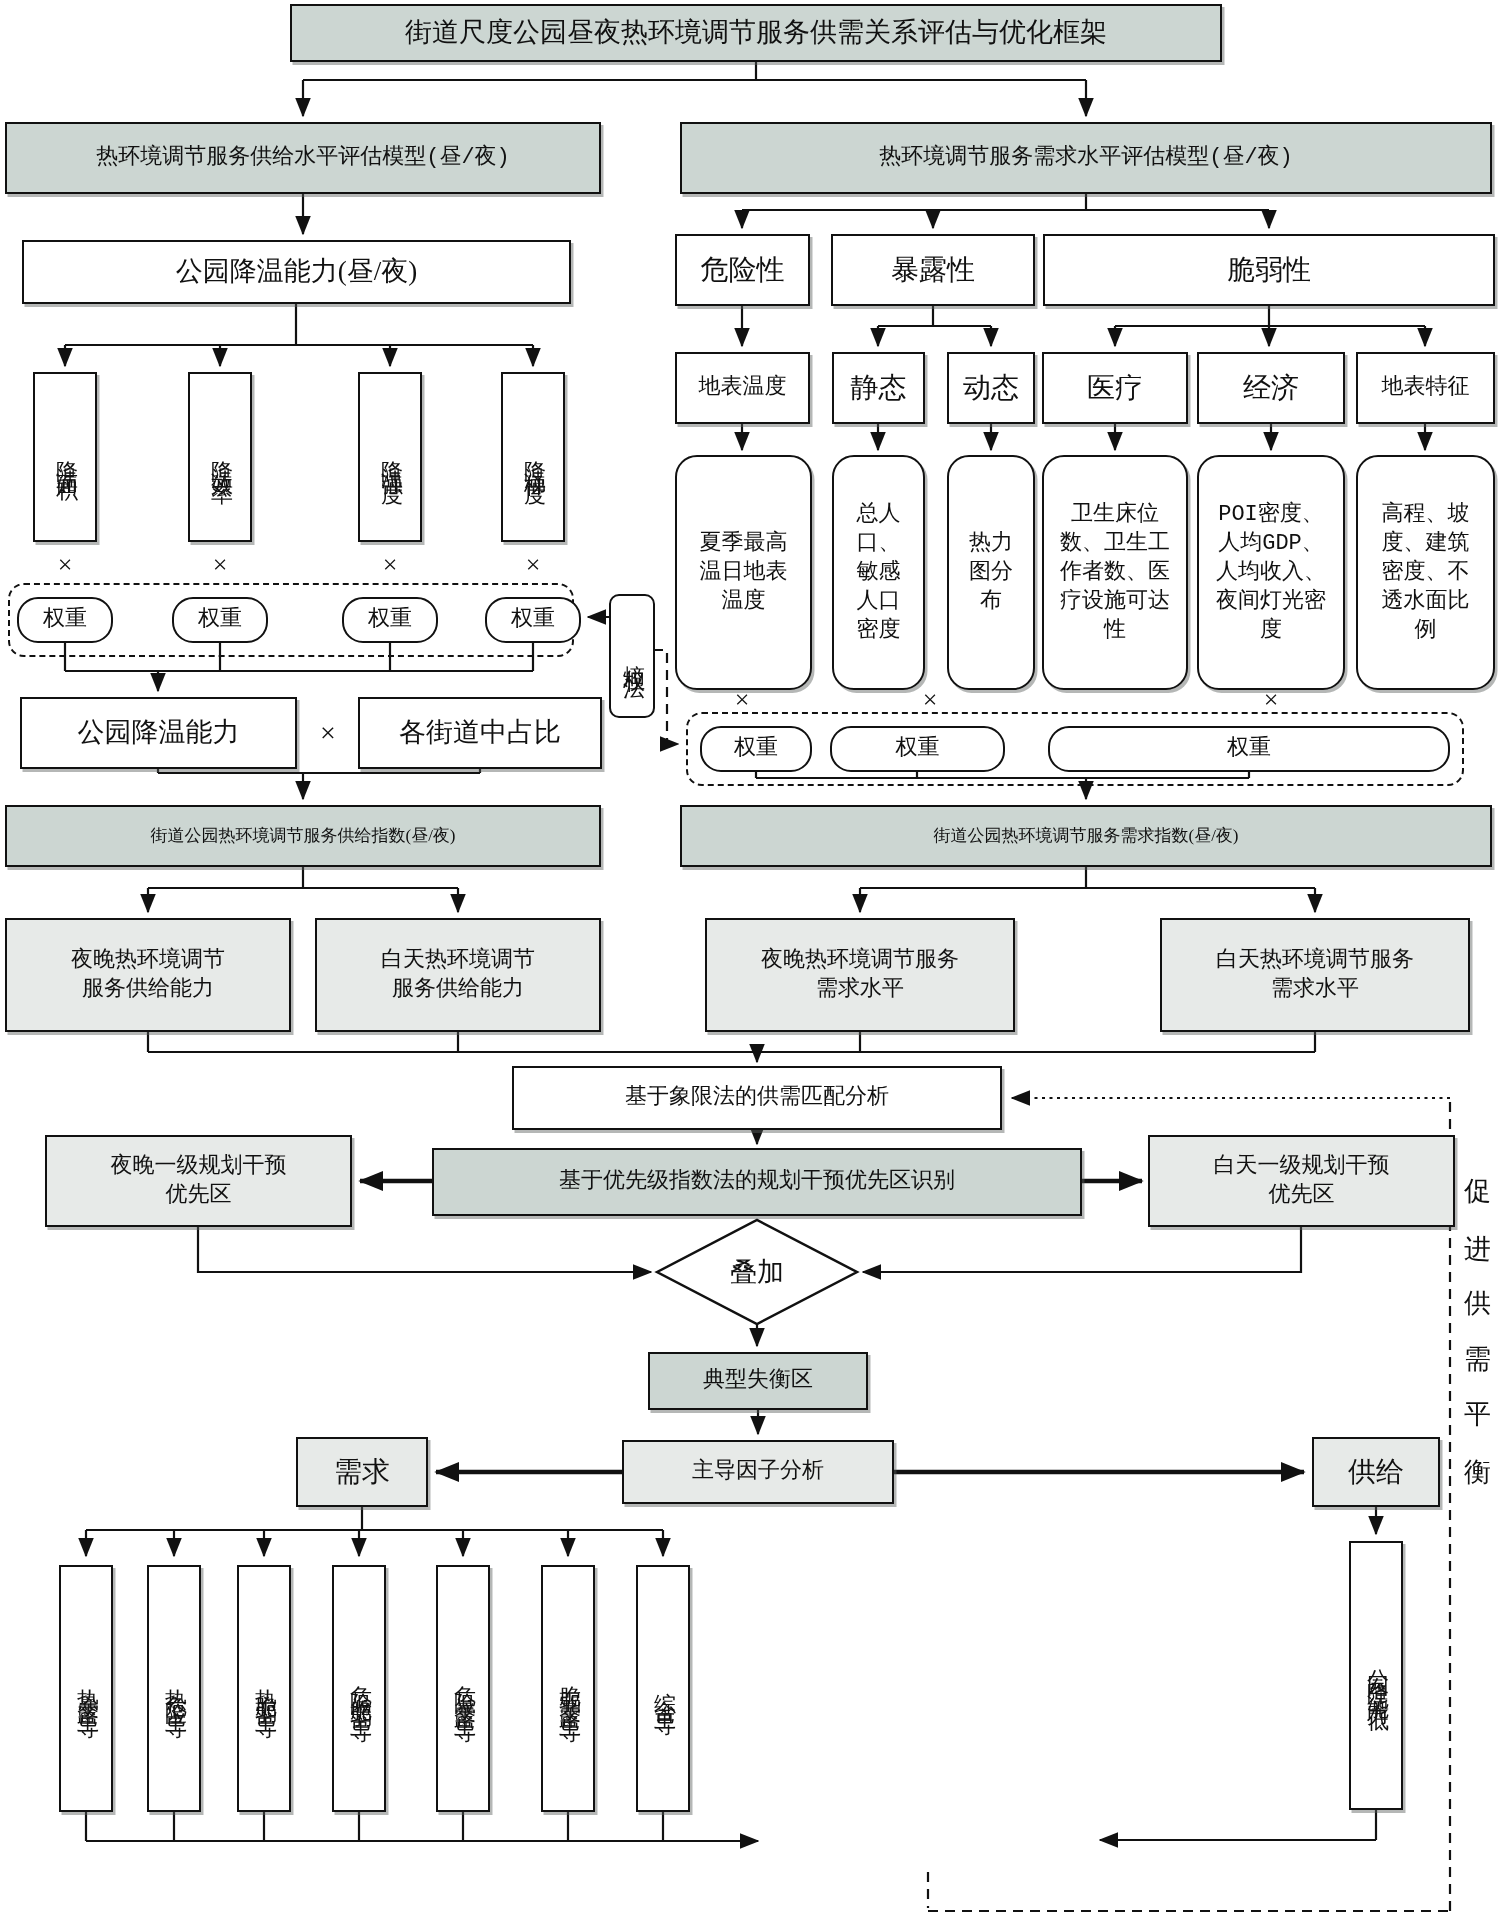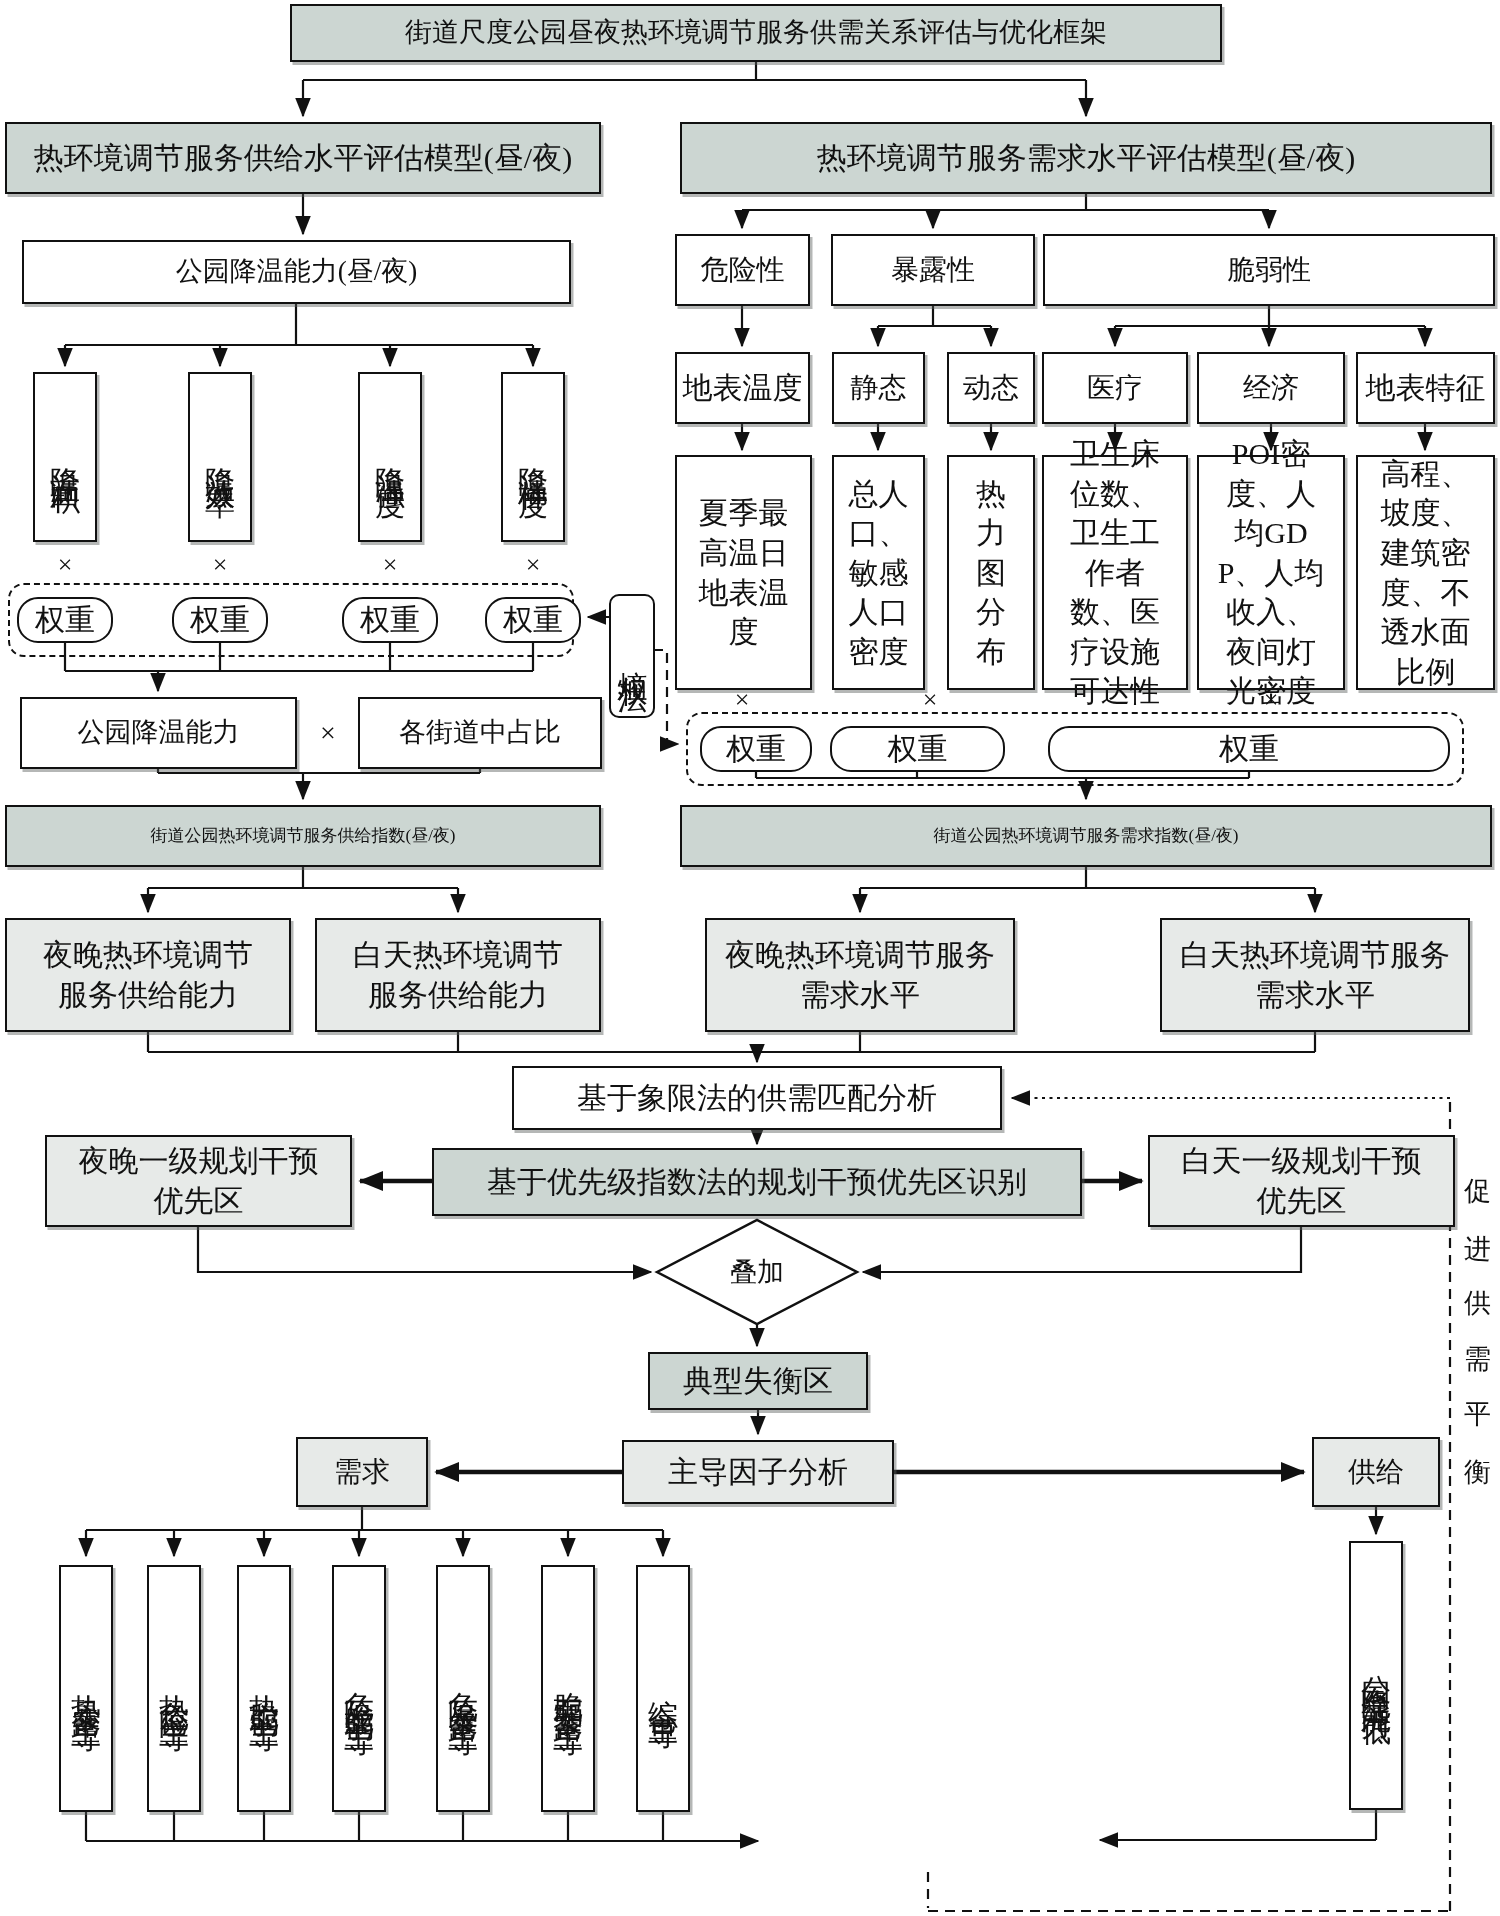--- a/index.html
+++ b/index.html
@@ -6,29 +6,29 @@
   #stage{position:relative;width:1500px;height:1916px;background:#ffffff;overflow:hidden;
          font-family:"Liberation Serif","DejaVu Serif",serif;color:#111;}
   #stage svg{position:absolute;left:0;top:0;}
   .box{position:absolute;border:2.5px solid #111;background:#fff;display:flex;align-items:center;
        justify-content:center;text-align:center;box-sizing:border-box;color:#111;
        box-shadow:2.5px 3px 0 rgba(90,95,93,.45);white-space:pre-line;line-height:1.32;}
   .fillA{background:#ccd6d2;}
   .fillB{background:#e7eae8;}
   .thin{border-width:2.2px;border-radius:21px;}
   .vert{writing-mode:vertical-rl;text-orientation:upright;letter-spacing:7px;line-height:1;}
-  .detail{word-break:break-all;padding:4px 16px;}
+  .detail{word-break:break-all;padding:4px 16px;border-radius:22px;}
   .mult{position:absolute;transform:translate(-50%,-50%);font-size:26px;color:#111;background:transparent;}
   .dashedRect{position:absolute;border:2.2px dashed #111;border-radius:16px;box-sizing:border-box;background:transparent;}
   .entropy{position:absolute;border:2.2px solid #111;border-radius:10px;background:#fff;display:flex;
            align-items:center;justify-content:center;writing-mode:vertical-rl;text-orientation:upright;
            letter-spacing:6px;box-sizing:border-box;}
   .plain{position:absolute;border:none;background:transparent;box-shadow:none;display:flex;
          align-items:center;justify-content:center;text-align:center;}
-  .fs25{font-size:17px;} .fs26{font-size:30px;} .fs27{font-size:27px;} .fs28{font-size:28px;}
+  .fs25{font-size:17px;} .fs26{font-size:22px;font-family:Liberation Mono, monospace;} .fs27{font-size:27px;} .fs28{font-size:28px;}
 </style>
 </head>
 <body>
 
 <div id="stage">
 
   <svg width="1500" height="1916" viewBox="0 0 1500 1916">
     <defs>
       <marker id="m" viewBox="0 0 10 8" markerWidth="9" markerHeight="7.2" refX="9.3" refY="4" orient="auto">
         <path d="M0,0 L10,4 L0,8 z" fill="#111"></path>

